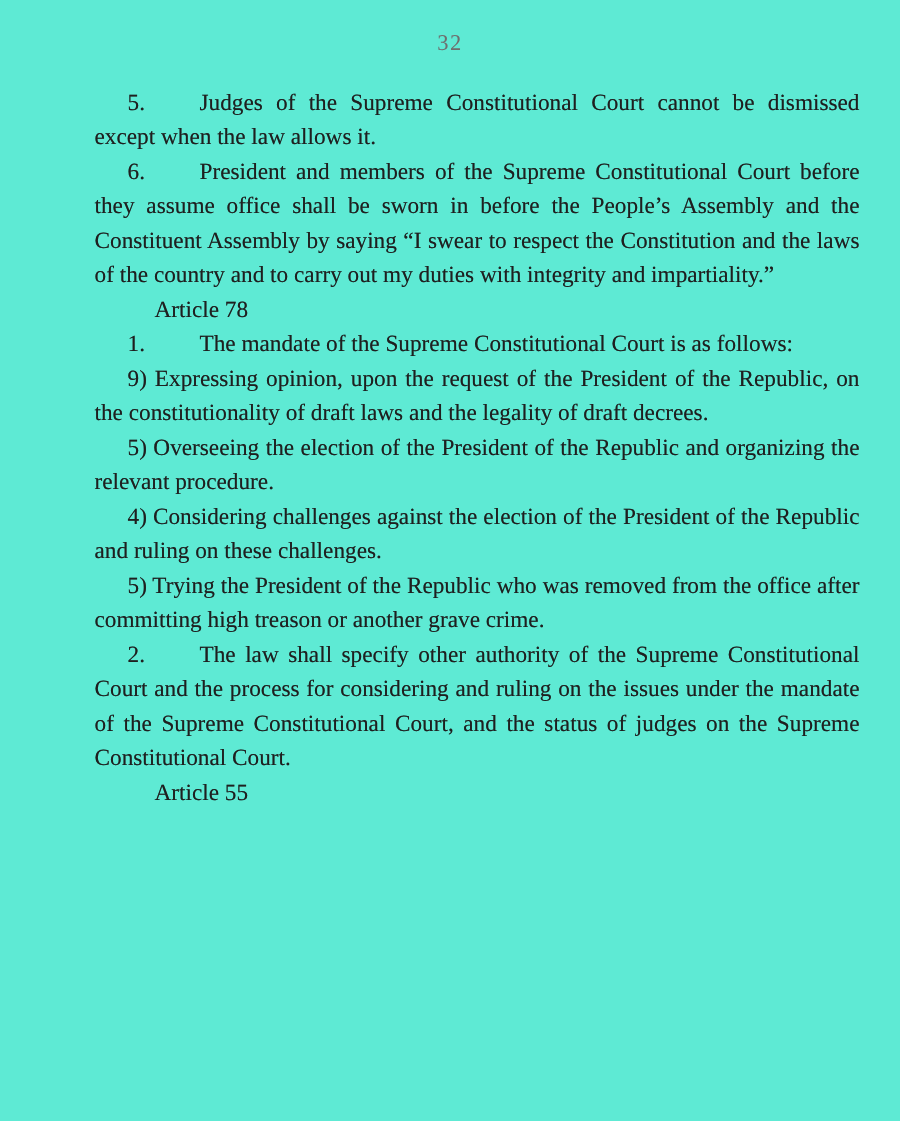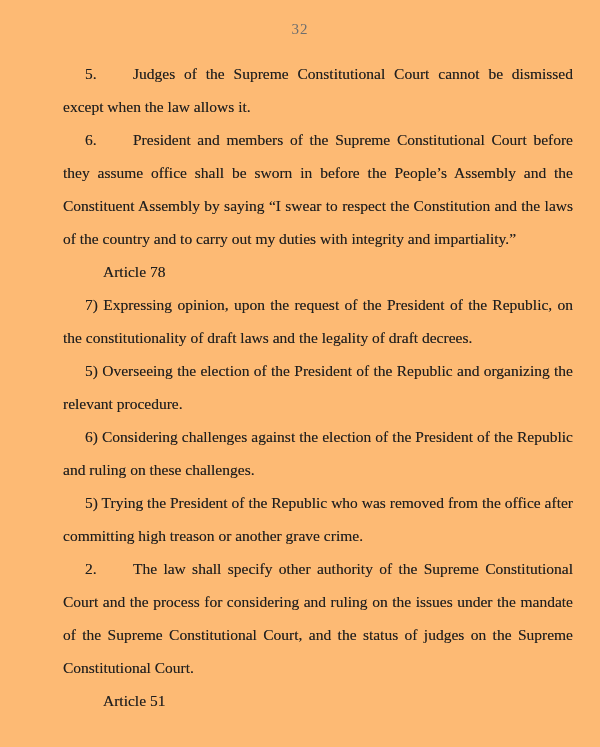--- a/index.html
+++ b/index.html
@@ -4,42 +4,42 @@
 <style>
   html, body {
     margin: 0;
     padding: 0;
     background: #ffffff;
   }
   .page {
     position: relative;
     width: 600px;
     height: 747px;
-    background: #fdba74;
+    background: #5eead4;
     box-sizing: border-box;
     padding: 57px 27px 0 63px;
     overflow: hidden;
     font-family: "Liberation Serif", "DejaVu Serif", serif;
     color: #1f1f1f;
   }
   .page-number {
     position: absolute;
     top: 21px;
     left: 0;
     width: 600px;
     text-align: center;
     font-size: 15px;
     color: #6e6e6e;
     letter-spacing: 1px;
   }
   .content p {
     margin: 0;
     padding: 0;
     font-size: 15.5px;
-    line-height: 33px;
+    line-height: 23px;
     text-align: justify;
     text-shadow: 0 0 0.4px rgba(20,20,20,0.5);
     hyphens: none;
   }
   .numbered, .sub {
     text-indent: 22px;
   }
   .num {
     display: inline-block;
     width: 48px;
@@ -61,29 +61,30 @@
   <div class="page-number">32</div>
 
   <div class="content">
 
     <p class="numbered"><span class="num">5.</span><span>Judges of the Supreme Constitutional Court cannot be dismissed except when the law allows it.</span></p>
 
     <p class="numbered"><span class="num">6.</span><span>President and members of the Supreme Constitutional Court before they assume office shall be sworn in before the People’s Assembly and the Constituent Assembly by saying “I swear to respect the Constitution and the laws of the country and to carry out my duties with integrity and impartiality.”</span></p>
 
     <p class="heading">Article 78</p>
 
+    <p class="numbered"><span class="num">1.</span><span>The mandate of the Supreme Constitutional Court is as follows:</span></p>
 
 
-    <p class="sub">7) Expressing opinion, upon the request of the President of the Republic, on the constitutionality of draft laws and the legality of draft decrees.</p>
+    <p class="sub">9) Expressing opinion, upon the request of the President of the Republic, on the constitutionality of draft laws and the legality of draft decrees.</p>
 
     <p class="sub">5) Overseeing the election of the President of the Republic and organizing the relevant procedure.</p>
 
-    <p class="sub">6) Considering challenges against the election of the President of the Republic and ruling on these challenges.</p>
+    <p class="sub">4) Considering challenges against the election of the President of the Republic and ruling on these challenges.</p>
 
     <p class="sub">5) Trying the President of the Republic who was removed from the office after committing high treason or another grave crime.</p>
 
     <p class="numbered"><span class="num">2.</span><span>The law shall specify other authority of the Supreme Constitutional Court and the process for considering and ruling on the issues under the mandate of the Supreme Constitutional Court, and the status of judges on the Supreme Constitutional Court.</span></p>
 
-    <p class="heading">Article 51</p>
+    <p class="heading">Article 55</p>
 
 
   </div>
 </div>
 
 </body></html>

